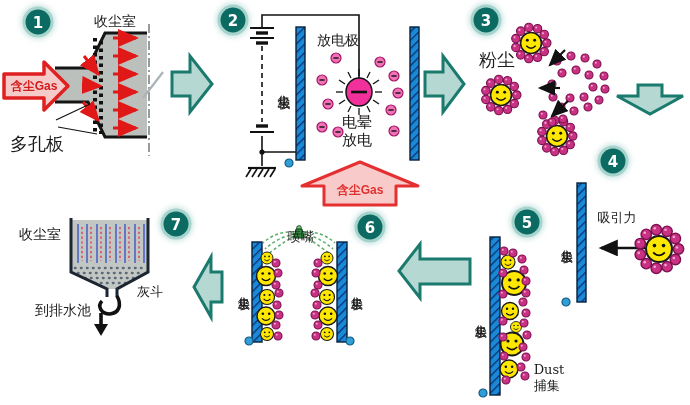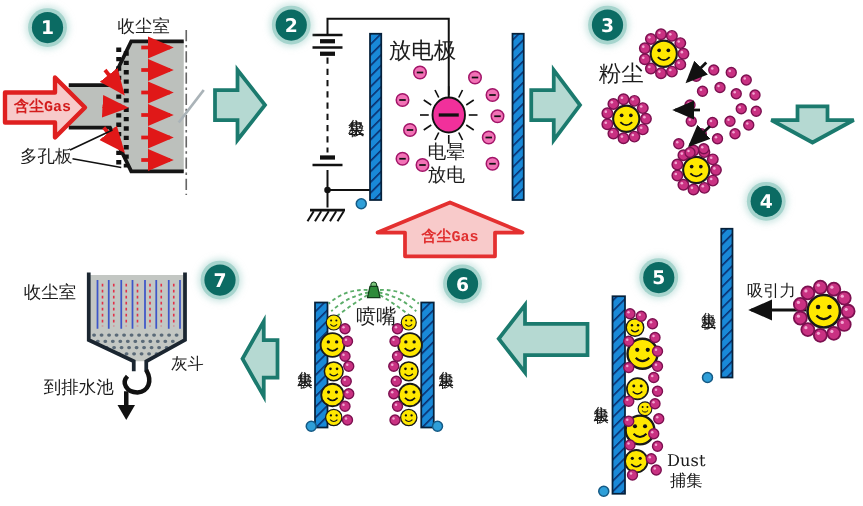--- a/index.html
+++ b/index.html
@@ -1,22 +1,22 @@
 <!DOCTYPE html>
 <html><head>
 <meta charset="utf-8">
 <style>
   html,body{margin:0;padding:0;background:#fff;}
   #stage{position:relative;width:690px;height:405px;background:#ffffff;overflow:hidden;
          font-family:"DejaVu Serif",serif;}
   #gfx{position:absolute;left:0;top:0;}
   .label{position:absolute;transform:translate(-50%,-50%);color:#1b1b1b;
-         white-space:pre-line;text-align:center;line-height:1.22;font-family:"DejaVu Serif",serif;}
+         white-space:pre-line;text-align:left;line-height:1.22;font-family:"DejaVu Serif",serif;}
   .vtext{writing-mode:vertical-rl;text-orientation:upright;letter-spacing:1px;line-height:1;}
-  .red{color:#d31c1c;font-weight:bold;font-family:Liberation Mono, monospace;}
+  .red{color:#d31c1c;font-weight:bold;font-family:Liberation Sans, sans-serif;}
   .badge{position:absolute;transform:translate(-50%,-50%);width:25px;height:25px;border-radius:50%;
          background:#0b6b63;color:#fff;display:flex;align-items:center;justify-content:center;
          font:bold 15px "DejaVu Sans",sans-serif;
          box-shadow:0 0 0 3px #a6d4cd, 0 0 5px 5px rgba(166,212,205,.55);}
 </style>
 </head>
 <body>
 
 <div id="stage">
 
@@ -326,38 +326,38 @@
 <div class="badge" style="left:38px;top:22px">1</div>
 <div class="badge" style="left:233px;top:20px">2</div>
 <div class="badge" style="left:486px;top:20px">3</div>
 <div class="badge" style="left:613px;top:161px">4</div>
 <div class="badge" style="left:527px;top:222px">5</div>
 <div class="badge" style="left:370px;top:227px">6</div>
 <div class="badge" style="left:176px;top:224px">7</div>
 
 <div class="label" style="left:115px;top:22px;font-size:14px">收尘室</div>
 <div class="label red" style="left:34px;top:86px;font-size:12px">含尘Gas</div>
-<div class="label" style="left:37px;top:126px;font-size:14px">多孔板</div>
-
-<div class="label" style="left:338px;top:41px;font-size:18px">放电极</div>
+<div class="label" style="left:37px;top:144px;font-size:18px">多孔板</div>
+
+<div class="label" style="left:338px;top:41px;font-size:14px">放电极</div>
 <div class="label vtext" style="left:284px;top:86px;font-size:13px">集尘极</div>
 <div class="label" style="left:357px;top:131px;font-size:15px">电晕
 放电</div>
 <div class="label red" style="left:360px;top:190px;font-size:12px;color:#e03030">含尘Gas</div>
 
 <div class="label" style="left:497px;top:60px;font-size:18px">粉尘</div>
 
 <div class="label vtext" style="left:567px;top:242px;font-size:12px">集尘极</div>
-<div class="label" style="left:617px;top:234px;font-size:13px">吸引力</div>
+<div class="label" style="left:617px;top:218px;font-size:13px">吸引力</div>
 
 <div class="label vtext" style="left:481px;top:317px;font-size:12px">集尘极</div>
 <div class="label" style="left:549px;top:378px;font-size:13px">Dust
 捕集</div>
 
-<div class="label" style="left:301px;top:253px;font-size:16px">喷嘴</div>
+<div class="label" style="left:301px;top:237px;font-size:13px">喷嘴</div>
 <div class="label vtext" style="left:244px;top:289px;font-size:12px">集尘极</div>
 <div class="label vtext" style="left:357px;top:289px;font-size:12px">集尘极</div>
 
 <div class="label" style="left:40px;top:235px;font-size:14px">收尘室</div>
 <div class="label" style="left:150px;top:292px;font-size:13px">灰斗</div>
 <div class="label" style="left:63px;top:311px;font-size:14px">到排水池</div>
 
 </div>
 
 </body></html>

